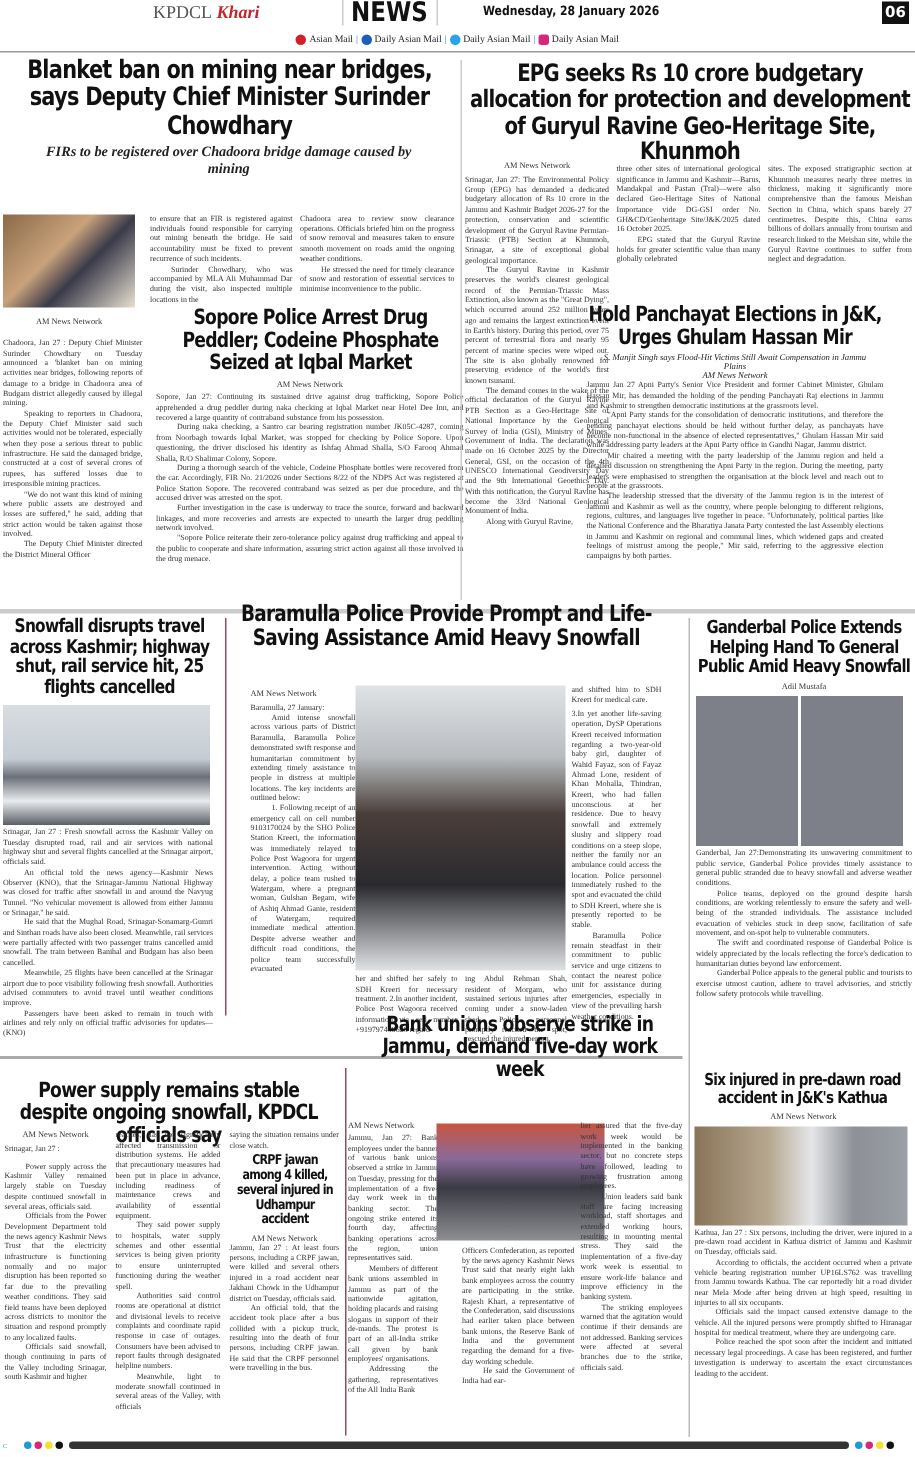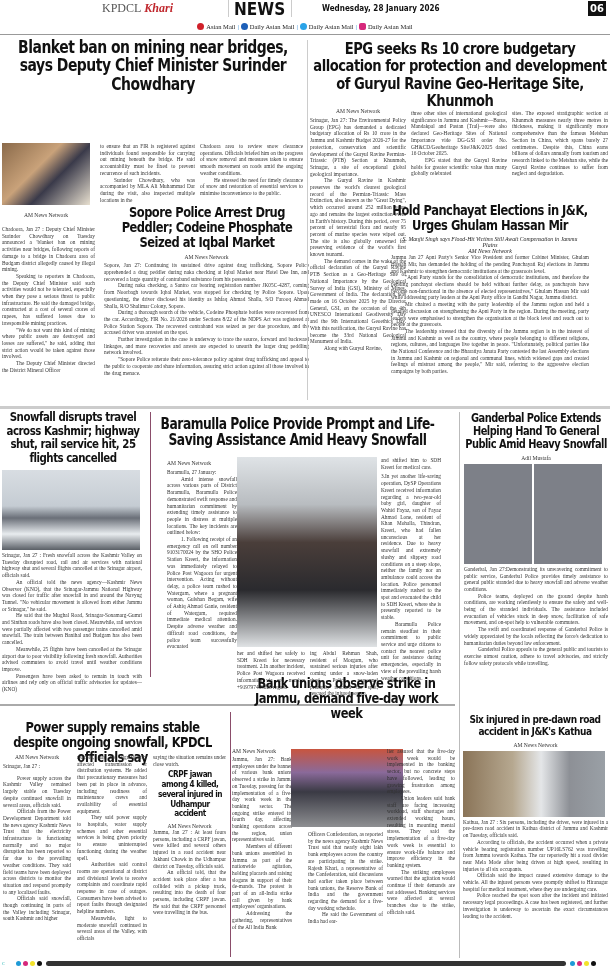--- a/index.html
+++ b/index.html
@@ -38,20 +38,21 @@
   <span style="width:7px;height:7px;border-radius:50%;background:#2aa3e8;display:inline-block"></span>
   <span>Daily Asian Mail</span>
     <span style="color:#1a7bd0">|</span>
   <span style="width:7px;height:7px;border-radius:2px;background:#d6287b;display:inline-block"></span>
   <span>Daily Asian Mail</span>
 </div>
 <div class="rule" style="left:0;top:34px;width:610px;height:1px;background:#999"></div>
 
 <div class="abs" style="left:0;top:38px;width:305px">
   <div class="hl" style="font-size:17px;width:360px;margin-left:-27px">Blanket ban on mining near bridges, says Deputy Chief Minister Surinder Chowdhary</div>
+  <div style="text-align:center;font-style:italic;font-weight:bold;font-size:9.5px;line-height:10.5px;margin-top:4px;padding:0 30px;color:#222">FIRs to be registered over Chadoora bridge damage caused by mining</div>
 </div>
 <div class="img" style="left:2px;top:143px;width:88px;height:62px;background:linear-gradient(135deg,#8a6a4a,#c9a27a 40%,#3a3a4a 60%,#e8e0d0)"></div>
 <div class="by abs" style="left:2px;top:212px;width:88px">AM News Network</div>
 <div class="abs body" style="left:2px;top:226px;width:93px">
   <p>Chadoora, Jan 27 : Deputy Chief Minister Surinder Chowdhary on Tuesday announced a 'blanket ban on mining activities near bridges, following reports of damage to a bridge in Chadoora area of Budgam district allegedly caused by illegal mining.</p>
     <p class="in">Speaking to reporters in Chadoora, the Deputy Chief Minister said such activities would not be tolerated, especially when they pose a serious threat to public infrastructure. He said the damaged bridge, constructed at a cost of several crores of rupees, has suffered losses due to irresponsible mining practices.</p>
     <p class="in">"We do not want this kind of mining where public assets are destroyed and losses are suffered," he said, adding that strict action would be taken against those involved.</p>
     <p class="in">The Deputy Chief Minister directed the District Mineral Officer</p>
 </div>
 <div class="abs body" style="left:100px;top:143px;width:95px">
@@ -116,21 +117,21 @@
   <div class="body" style="margin-top:2px;width:140px">
       <p>Srinagar, Jan 27 : Fresh snowfall across the Kashmir Valley on Tuesday disrupted road, rail and air services with national highway shut and several flights cancelled at the Srinagar airport, officials said.</p>
       <p class="in">An official told the news agency—Kashmir News Observer (KNO), that the Srinagar-Jammu National Highway was closed for traffic after snowfall in and around the Navyug Tunnel. "No vehicular movement is allowed from either Jammu or Srinagar," he said.</p>
       <p class="in">He said that the Mughal Road, Srinagar-Sonamarg-Gumri and Sinthan roads have also been closed. Meanwhile, rail services were partially affected with two passenger trains cancelled amid snowfall. The train between Banihal and Budgam has also been cancelled.</p>
       <p class="in">Meanwhile, 25 flights have been cancelled at the Srinagar airport due to poor visibility following fresh snowfall. Authorities advised commuters to avoid travel until weather conditions improve.</p>
       <p class="in">Passengers have been asked to remain in touch with airlines and rely only on official traffic advisories for updates—(KNO)</p>
     </div>
 </div>
 <div class="vr" style="left:150px;top:412px;height:265px"></div>
 
-<div class="abs" style="left:155px;top:416px;width:285px">
+<div class="abs" style="left:155px;top:401px;width:285px">
   <div class="hl" style="font-size:15px;width:345px;margin-left:-30px">Baramulla Police Provide Prompt and Life-Saving Assistance Amid Heavy Snowfall</div>
 </div>
 <div class="abs" style="left:167px;top:460px;width:70px">
   <div class="by" style="text-align:left">AM News Network</div>
   <div class="body" style="margin-top:3px">
       <p>Baramulla, 27 January:</p>
       <p class="in">Amid intense snowfall across various parts of District Baramulla, Baramulla Police demonstrated swift response and humanitarian commitment by extending timely assistance to people in distress at multiple locations. The key incidents are outlined below:</p>
       <p class="in">1. Following receipt of an emergency call on cell number 9103170024 by the SHO Police Station Kreeri, the information was immediately relayed to Police Post Wagoora for urgent intervention. Acting without delay, a police team rushed to Watergam, where a pregnant woman, Gulshan Begam, wife of Ashiq Ahmad Ganie, resident of Watergam, required immediate medical attention. Despite adverse weather and difficult road conditions, the police team successfully evacuated</p>
     </div>
 </div>

